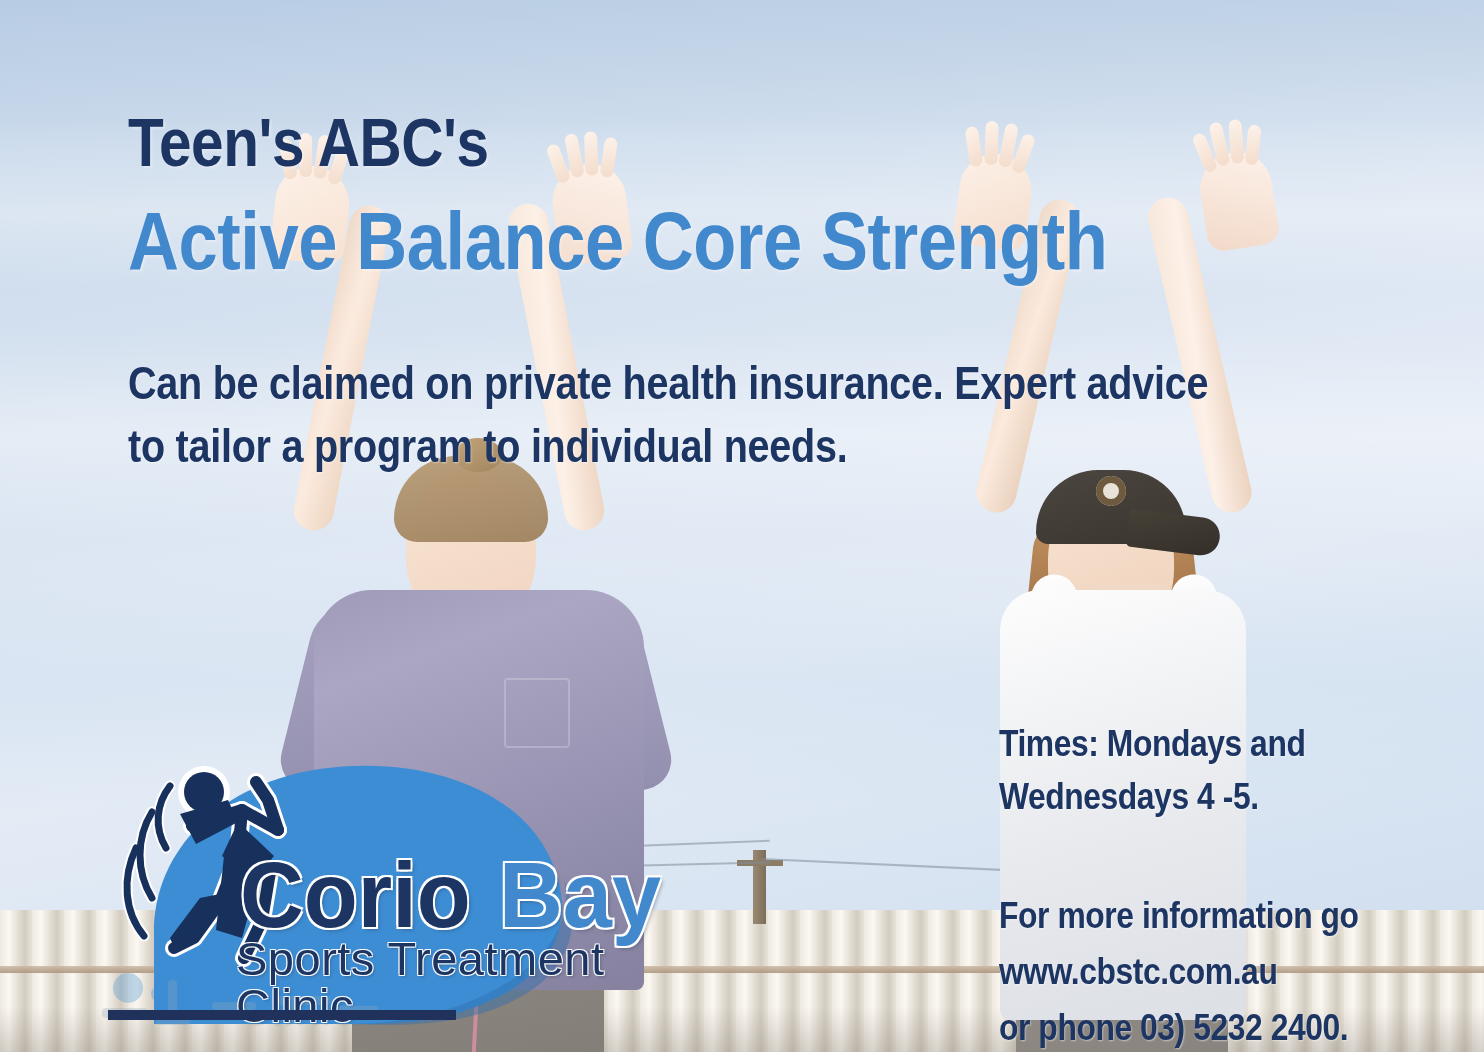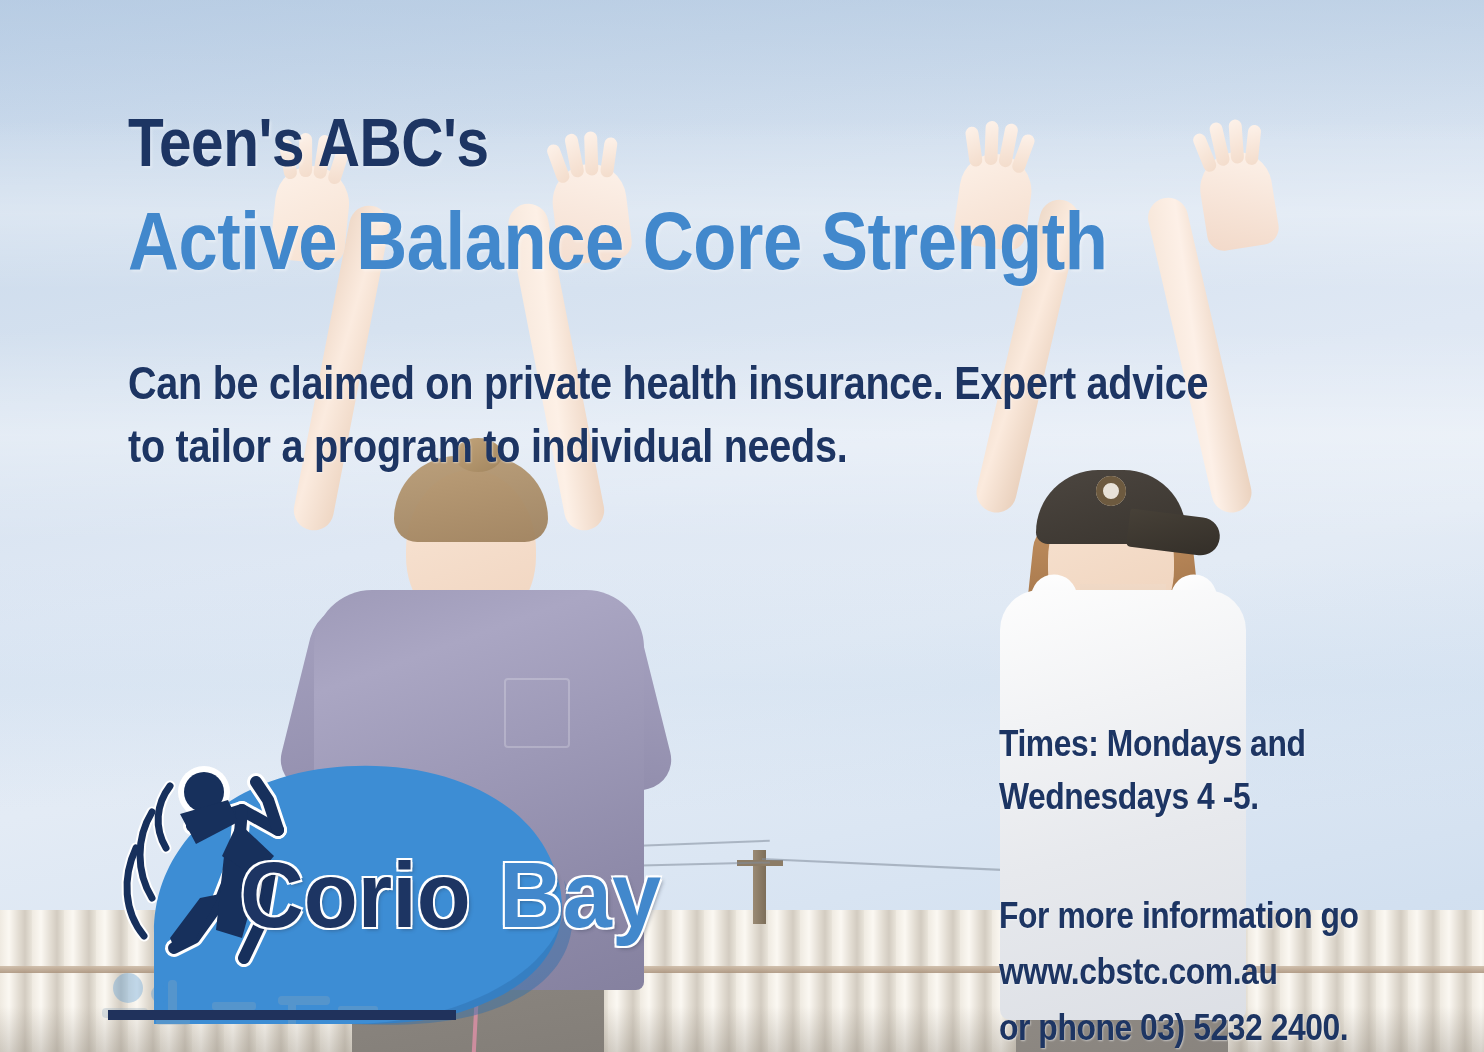--- a/index.html
+++ b/index.html
@@ -285,16 +285,17 @@
         </g>
         <circle cx="112" cy="40" r="20" fill="#17305c"></circle>
         <path d="M88 62 L136 48 L146 70 L104 92 Z" fill="#17305c"></path>
         <path d="M146 70 L182 104 L162 128 L130 104 Z" fill="#17305c"></path>
         <path d="M132 104 L166 128 L150 186 L124 178 Z" fill="#17305c"></path>
         <path d="M128 142 L104 186 L84 200 L78 186 L108 146 Z" fill="#17305c"></path>
       </g>
     </svg>
     <div class="logo-word" id="l-corio">Corio</div>
     <div class="logo-word" id="l-bay">Bay</div>
+    <div class="logo-word" id="l-sub">Sports Treatment Clinic</div>
     <div id="l-bar"></div>
   </div>
 
 </div>
 
 </body></html>

